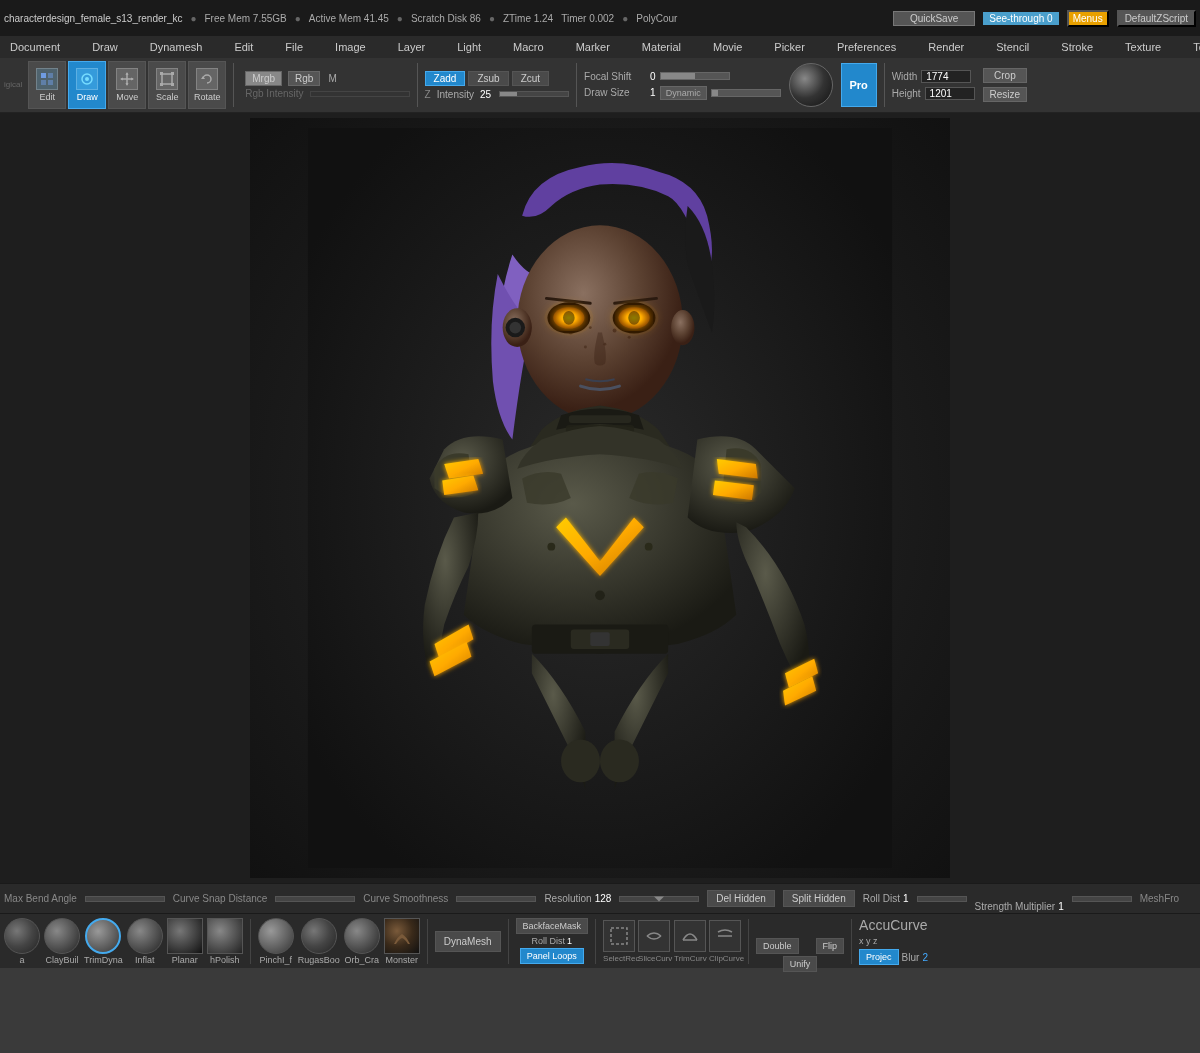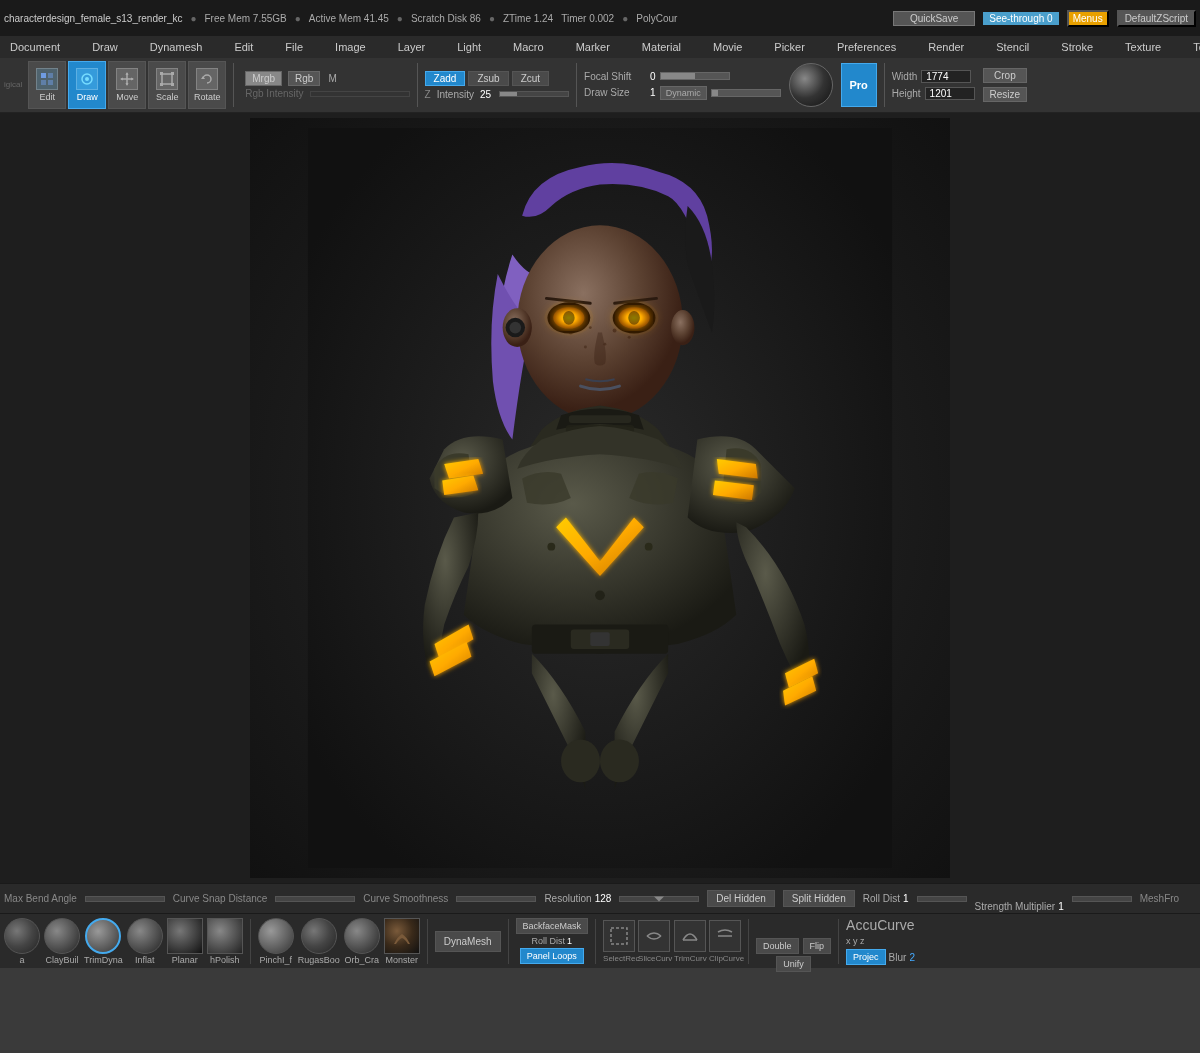--- a/index.html
+++ b/index.html
@@ -933,21 +933,21 @@
     </div>
     <div style="display:flex;gap:3px;font-size:8px;color:#888;">
       <span style="width:32px;text-align:right;">TrimCurv</span>
       <span style="width:32px;text-align:center;">ClipCurve</span>
     </div>
   </div>
 
   <div style="width:1px;height:45px;background:#444;margin:0 3px;"></div>
 
   <div class="panel-section">
-    <div style="display:flex;gap:4px;margin-top:28px;">
+    <div style="display:flex;gap:17px;margin-top:28px;">
       <button class="panel-btn">Double</button>
       <button class="panel-btn">Flip</button>
     </div>
     <button class="panel-btn">Unify</button>
   </div>
 
   <div style="width:1px;height:45px;background:#444;margin:0 3px;"></div>
 
   <div class="bottom-right-section">
     <div class="accu-section">

